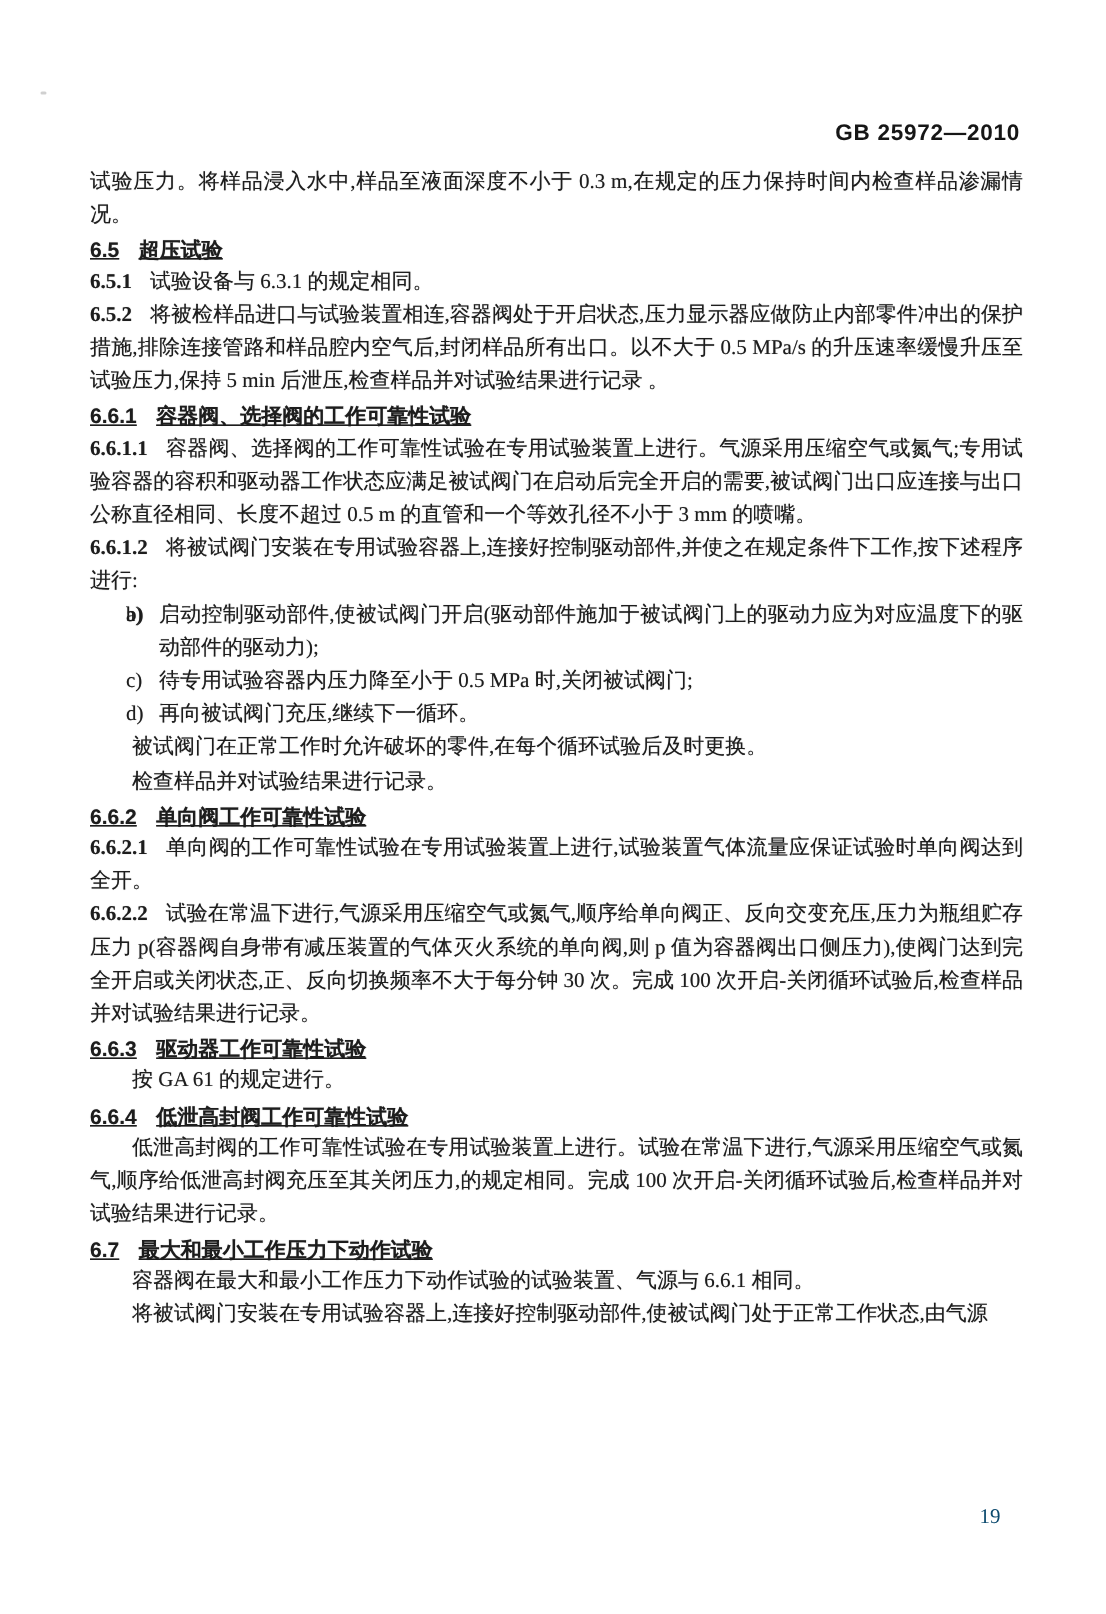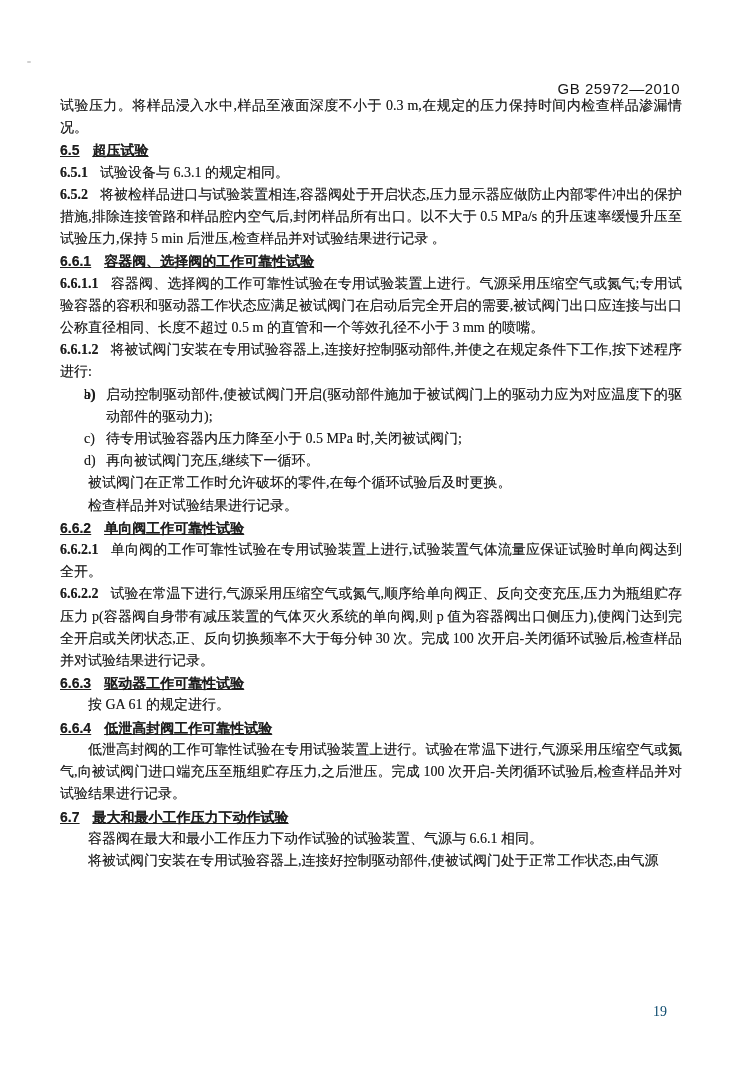--- a/index.html
+++ b/index.html
@@ -14,28 +14,28 @@
     background: #ffffff;
     overflow: hidden;
     color: #1d1d1d;
     font-family: "Liberation Serif", "DejaVu Serif", serif;
   }
   .std-header {
     position: absolute;
     top: 80px;
     right: 57px;
     font-family: "Liberation Sans", "DejaVu Sans", sans-serif;
-    font-weight: normal;
+    font-weight: bold;
     font-size: 15px;
     letter-spacing: 0.5px;
     color: #161616;
   }
   .content {
     position: absolute;
-    top: 95px;
+    top: 111px;
     left: 60px;
     width: 622px;
     font-size: 14px;
     line-height: 22.2px;
     text-align: justify;
     text-shadow: 0 0 0.5px rgba(0,0,0,0.5);
   }
   .content p, .content h2 {
     margin: 0;
     padding: 0;
@@ -127,21 +127,21 @@
     <p class="clause"><span class="num">6.6.2.1</span><span>单向阀的工作可靠性试验在专用试验装置上进行,试验装置气体流量应保证试验时单向阀达到全开。</span></p>
 
     <p class="clause"><span class="num">6.6.2.2</span><span>试验在常温下进行,气源采用压缩空气或氮气,顺序给单向阀正、反向交变充压,压力为瓶组贮存压力 p(容器阀自身带有减压装置的气体灭火系统的单向阀,则 p 值为容器阀出口侧压力),使阀门达到完全开启或关闭状态,正、反向切换频率不大于每分钟 30 次。完成 100 次开启-关闭循环试验后,检查样品并对试验结果进行记录。</span></p>
 
     <h2 class="heading"><span class="num">6.6.3</span><span>驱动器工作可靠性试验</span></h2>
 
     <p class="indent">按 GA 61 的规定进行。</p>
 
     <h2 class="heading"><span class="num">6.6.4</span><span>低泄高封阀工作可靠性试验</span></h2>
 
-    <p class="indent">低泄高封阀的工作可靠性试验在专用试验装置上进行。试验在常温下进行,气源采用压缩空气或氮气,向被试阀门进口端充压至瓶组贮存压力,之后泄压。完成 100 次开启-关闭循环试验后,检查样品并对试验结果进行记录。</p>
+    <p class="indent">低泄高封阀的工作可靠性试验在专用试验装置上进行。试验在常温下进行,气源采用压缩空气或氮气,顺序给低泄高封阀充压至其关闭压力,的规定相同。完成 100 次开启-关闭循环试验后,检查样品并对试验结果进行记录。</p>
 
     <h2 class="heading"><span class="num">6.7</span><span>最大和最小工作压力下动作试验</span></h2>
 
     <p class="indent">容器阀在最大和最小工作压力下动作试验的试验装置、气源与 6.6.1 相同。</p>
 
     <p class="indent">将被试阀门安装在专用试验容器上,连接好控制驱动部件,使被试阀门处于正常工作状态,由气源</p>
 
   </div>
 
   <div class="page-number">19</div>

